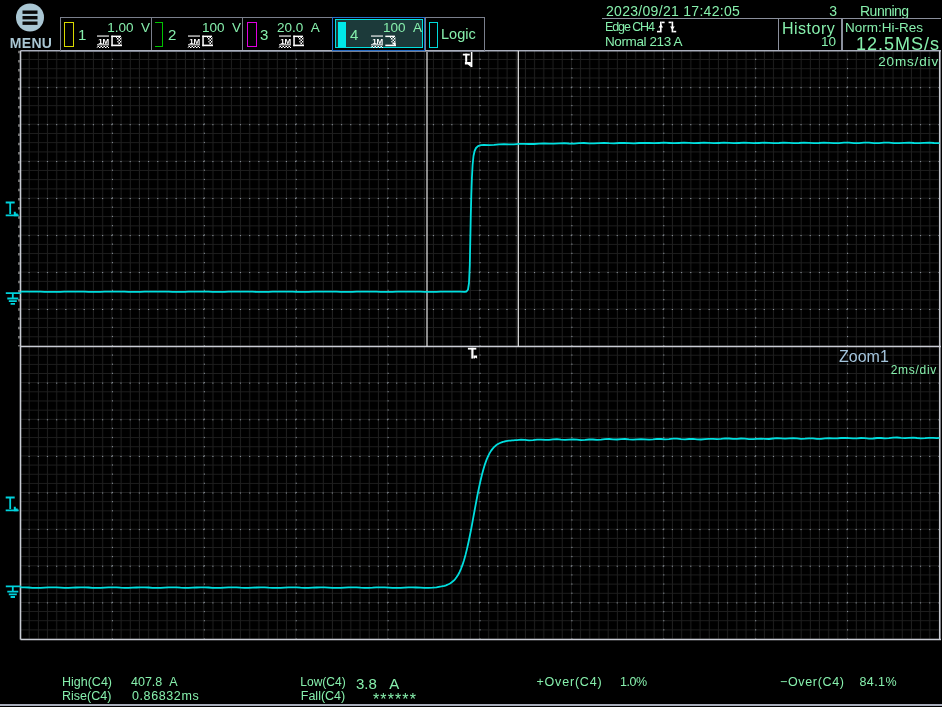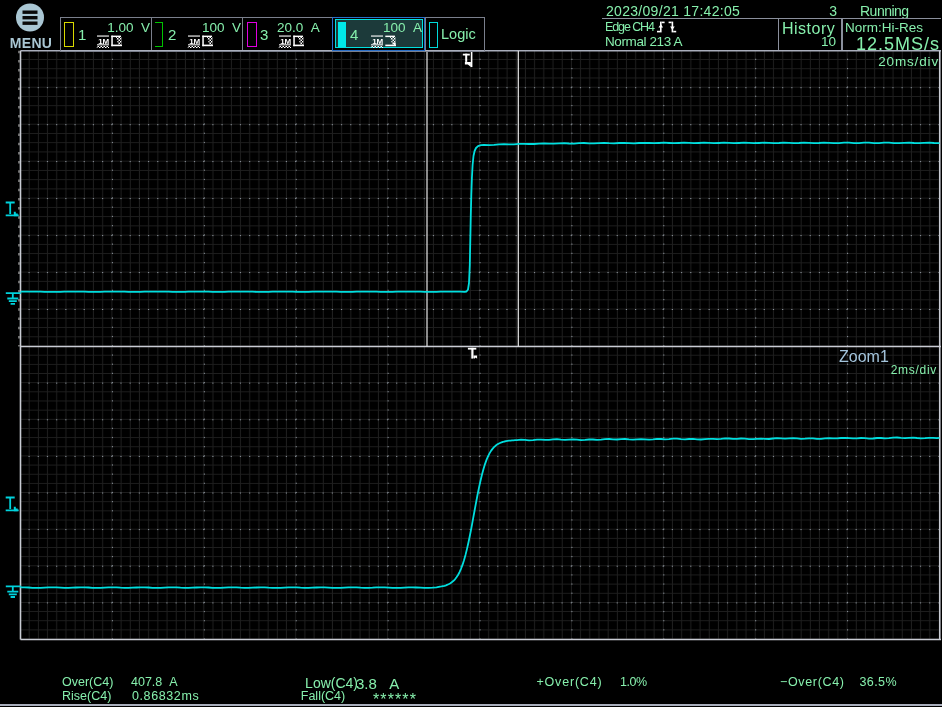--- a/index.html
+++ b/index.html
@@ -218,24 +218,24 @@
 <div class="ab wt" style="left:605px;top:34px;font-size:13.5px;letter-spacing:-0.4px">Normal 213 A</div>
 <div class="ab wt" style="left:782px;top:20px;font-size:16px;letter-spacing:0.5px">History</div>
 <div class="ab wt" style="left:782px;top:34px;width:54px;text-align:right;font-size:13.5px">10</div>
 <div class="ab wt" style="left:845px;top:20px;font-size:13.5px">Norm:Hi-Res</div>
 <div class="ab wt" style="left:845px;top:34px;width:95px;text-align:right;font-size:18px;letter-spacing:1.0px">12.5MS/s</div>
 
 <div class="ab wt" style="left:839px;top:54px;width:100px;text-align:right;font-size:13.5px;letter-spacing:0.85px">20ms/div</div>
 <div class="ab" style="left:839px;top:348px;width:98px;text-align:left;font-size:16px;color:#a3c4dc">Zoom1</div>
 <div class="ab wt" style="left:839px;top:363px;width:98px;text-align:right;font-size:12px;letter-spacing:0.7px">2ms/div</div>
 
-<div class="ab wt" style="left:62px;top:675px;font-size:12.5px">Over(C4)</div>
+<div class="ab wt" style="left:62px;top:675px;font-size:12.5px">High(C4)</div>
 <div class="ab wt" style="left:131px;top:675px;font-size:12.5px">407.8&nbsp;&nbsp;A</div>
 <div class="ab wt" style="left:62px;top:689px;font-size:12.5px">Rise(C4)</div>
 <div class="ab wt" style="left:132px;top:689px;font-size:12.5px;letter-spacing:0.6px">0.86832ms</div>
-<div class="ab wt" style="left:288px;top:675px;width:70px;text-align:right;font-size:14px">Low(C4)</div>
+<div class="ab wt" style="left:288px;top:675px;width:70px;text-align:center;font-size:12px">Low(C4)</div>
 <div class="ab wt" style="left:356px;top:675px;font-size:15px">3.8&nbsp;&nbsp;&nbsp;A</div>
 <div class="ab wt" style="left:288px;top:689px;width:70px;text-align:center;font-size:12.5px">Fall(C4)</div>
 <div class="ab wt" style="left:373px;top:691px;font-size:16px;letter-spacing:1.1px">******</div>
 <div class="ab wt" style="left:536.5px;top:675px;font-size:12.5px;letter-spacing:0.8px">+Over(C4)</div>
 <div class="ab wt" style="left:620px;top:675px;font-size:12.5px;letter-spacing:-0.5px">1.0%</div>
 <div class="ab wt" style="left:780px;top:675px;font-size:12.5px;letter-spacing:0.65px">−Over(C4)</div>
-<div class="ab wt" style="left:859.5px;top:675px;font-size:12.5px;letter-spacing:0.4px">36.5%</div>
+<div class="ab wt" style="left:859.5px;top:675px;font-size:12.5px;letter-spacing:0.4px">84.1%</div>
 <div class="ab" style="left:0px;top:704px;width:942px;height:1.6px;background:#a9aebc"></div>
 </body></html>

